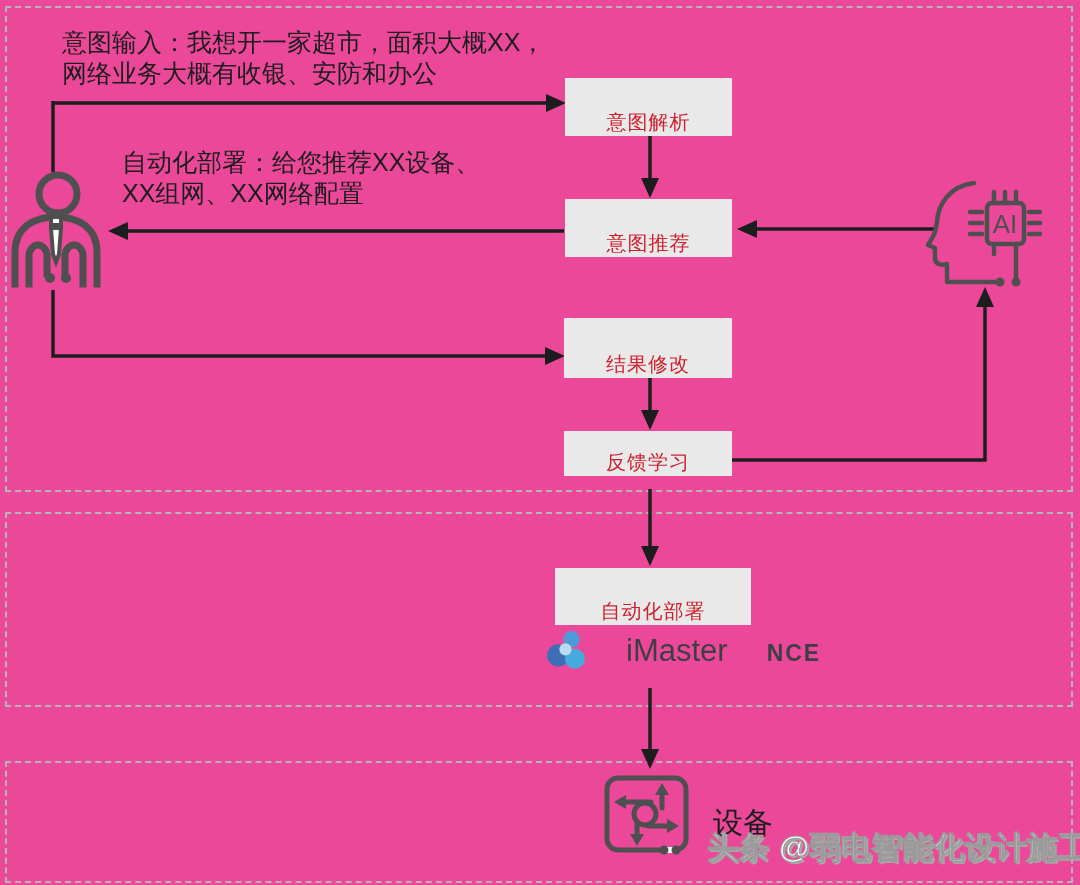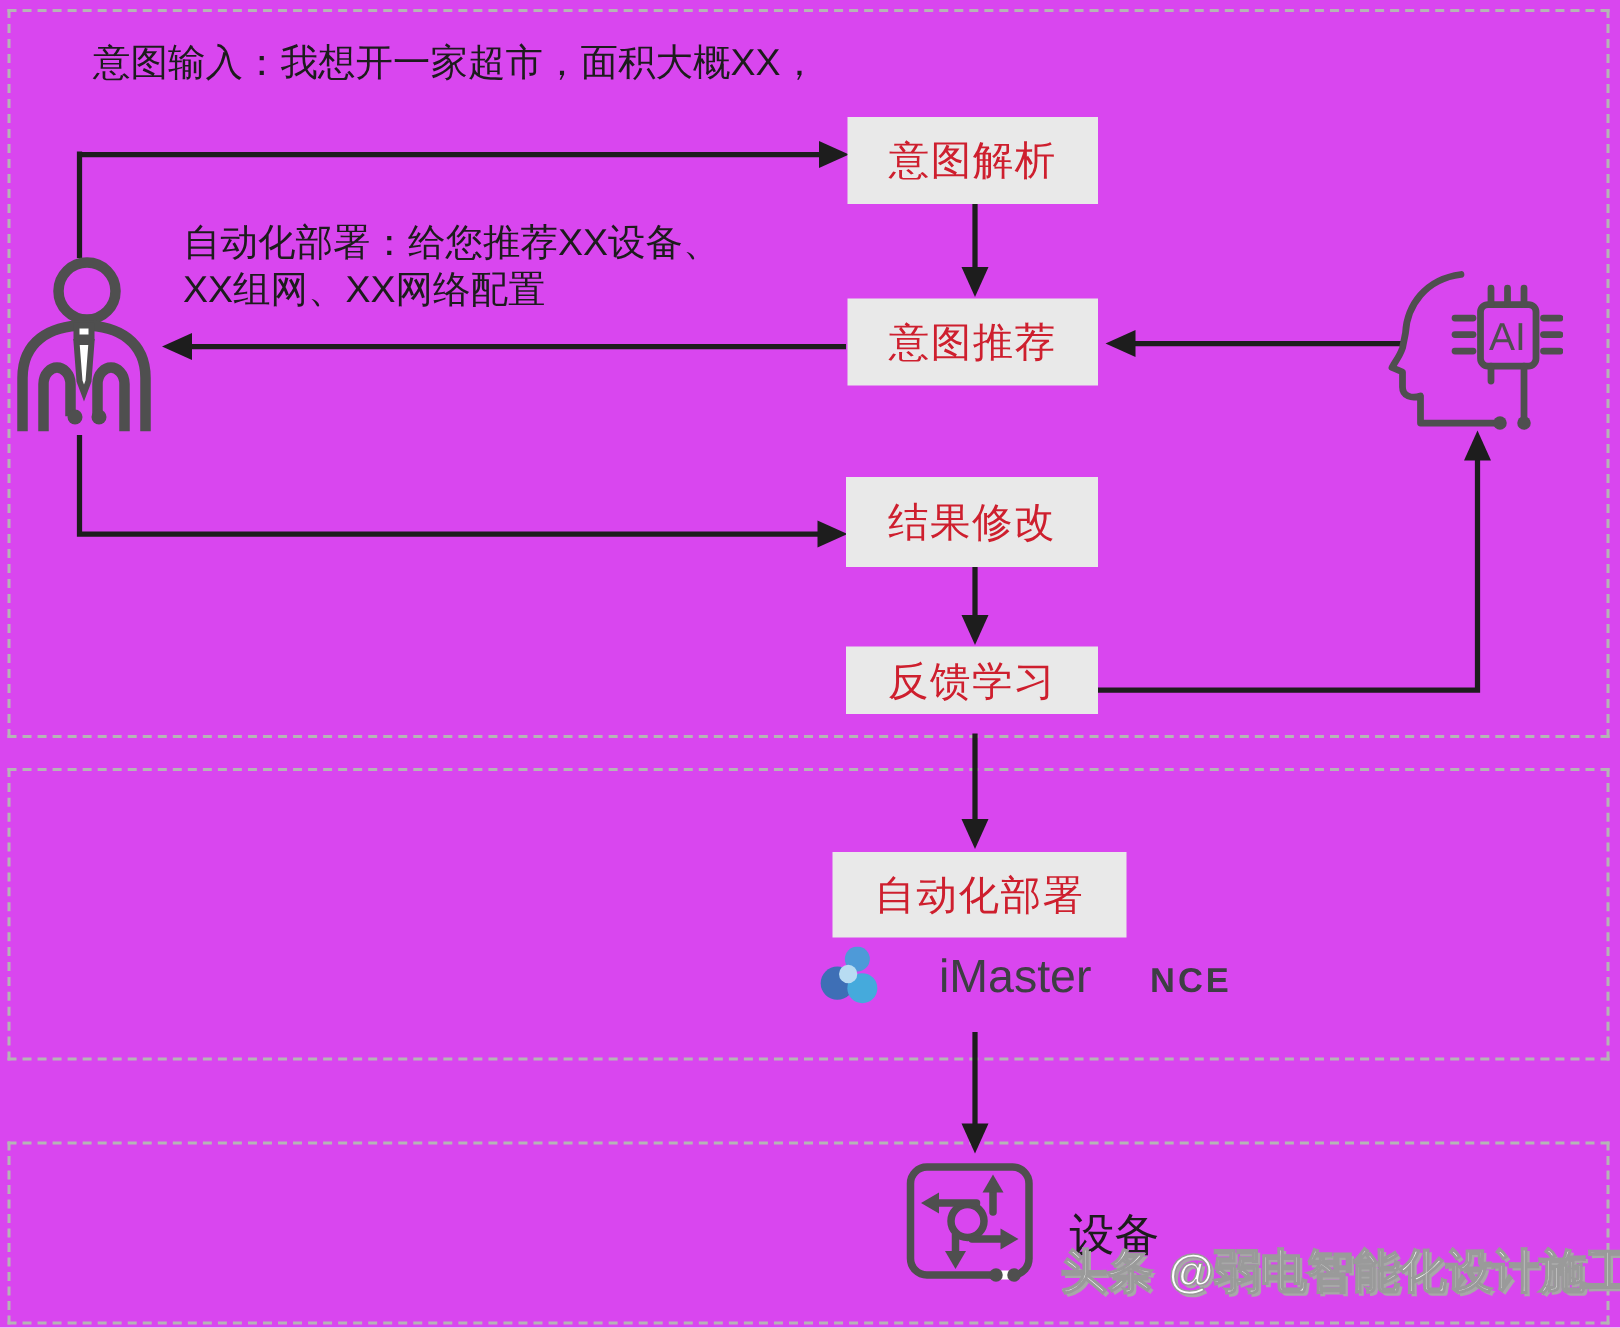--- a/index.html
+++ b/index.html
@@ -1,28 +1,28 @@
 <!DOCTYPE html>
 <html><head>
 <meta charset="utf-8">
 <style>
   html,body{margin:0;padding:0;background:#fff;}
   #canvas{
-    position:relative;width:1080px;height:885px;background:#d946ef;
+    position:relative;width:1080px;height:885px;background:#ec4899;
     font-family:"Liberation Sans",sans-serif;overflow:hidden;
     outline:1px solid #ececec;
   }
   .dash-section{position:absolute;border:2px dashed #b5b5b5;background:transparent;}
   #section-intent{left:5px;top:6px;width:1064px;height:482px;}
   #section-deploy{left:5px;top:512px;width:1064px;height:191px;}
   #section-device{left:5px;top:761px;width:1064px;height:118px;}
   .connector-layer{position:absolute;left:0;top:0;width:1080px;height:885px;}
   .flow-box{
-    position:absolute;background:#e9e9e9;display:flex;align-items:center;justify-content:center;
-    color:#ce1f2e;font-size:27px;font-weight:500;letter-spacing:1px;z-index:2;
+    position:absolute;background:#e9e9e9;display:flex;align-items:flex-end;justify-content:center;
+    color:#ce1f2e;font-size:20px;font-weight:500;letter-spacing:1px;z-index:2;
   }
   #box-intent-parse{left:565px;top:78px;width:167px;height:58px;}
   #box-intent-recommend{left:565px;top:199px;width:167px;height:58px;}
   #box-result-modify{left:564px;top:318px;width:168px;height:60px;}
   #box-feedback-learn{left:564px;top:431px;width:168px;height:45px;}
   #box-auto-deploy{left:555px;top:568px;width:196px;height:57px;}
   .note{
     position:absolute;color:#1c1c1c;font-size:25px;line-height:31px;white-space:nowrap;z-index:2;
   }
   #note-intent-input{left:62px;top:27px;}
@@ -80,20 +80,21 @@
 
     <line class="stroke-line" x1="650" y1="489" x2="650" y2="548"></line>
     <polygon class="arrow-head" points="650,566 641,546 659,546"></polygon>
 
     <line class="stroke-line" x1="650" y1="688" x2="650" y2="751"></line>
     <polygon class="arrow-head" points="650,769 641,749 659,749"></polygon>
   </svg>
 
   <div class="note" id="note-intent-input">
     <div>意图输入：我想开一家超市，面积大概XX，</div>
+    <div>网络业务大概有收银、安防和办公</div>
   </div>
   <div class="note" id="note-intent-feedback">
     <div>自动化部署：给您推荐XX设备、</div>
     <div>XX组网、XX网络配置</div>
   </div>
 
   <div class="flow-box" id="box-intent-parse">
     <span>意图解析</span>
   </div>
   <div class="flow-box" id="box-intent-recommend">

